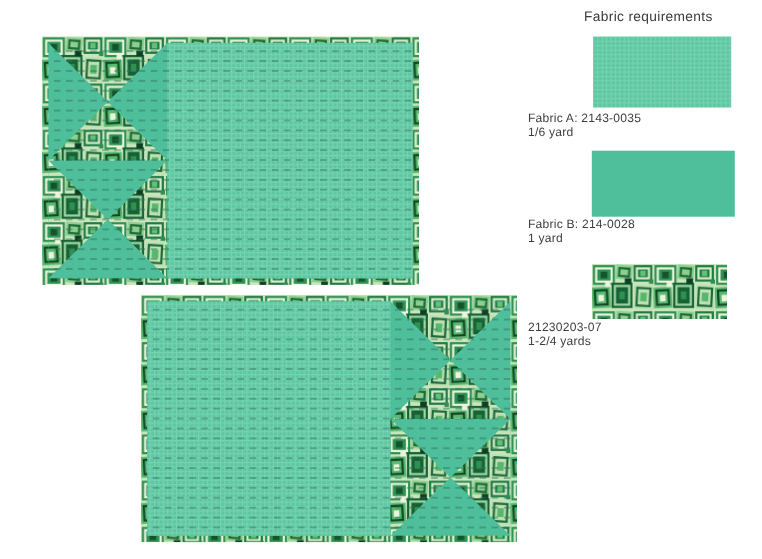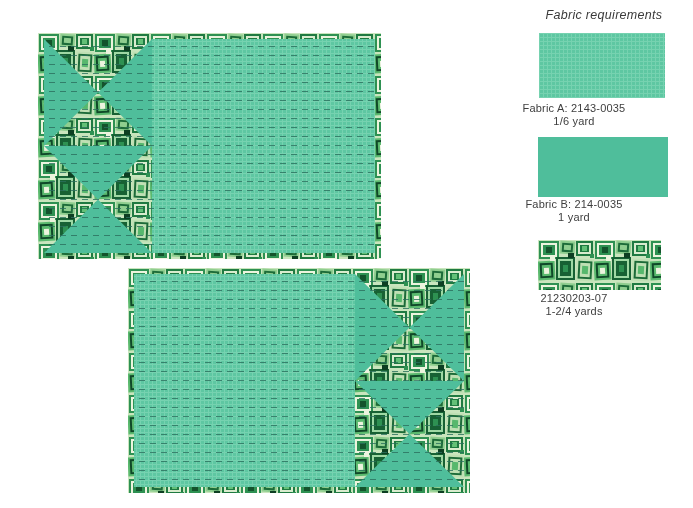--- a/index.html
+++ b/index.html
@@ -8,24 +8,24 @@
     background:#ffffff;
     font-family:"Liberation Sans", sans-serif;
   }
   .canvas{position:absolute;inset:0;}
   #defs{position:absolute;width:0;height:0;}
   .quilt{position:absolute;display:block;}
   .swatch{position:absolute;display:block;}
   .swatch-b{position:absolute;background:#4fbe9b;}
   .sidebar-title{
     position:absolute;left:531px;top:8px;width:146px;
-    text-align:center;font-size:12.5px;color:#3a3a3a;letter-spacing:.3px;font-style:italic;
+    text-align:left;font-size:12.5px;color:#3a3a3a;letter-spacing:.3px;
   }
   .fab-label{
-    position:absolute;left:480px;width:188px;text-align:center;
+    position:absolute;left:480px;width:188px;text-align:left;
     font-size:11px;line-height:13px;color:#3e3e3e;letter-spacing:.2px;
   }
 </style>
 </head>
 <body>
 
 <div class="canvas">
 
   <svg id="defs" aria-hidden="true">
     <defs>
@@ -104,21 +104,21 @@
   <svg class="swatch" style="left:539px;top:33px" width="126" height="65">
     <rect width="126" height="65" fill="url(#fabA)"></rect>
   </svg>
   <div class="fab-label" style="top:102px">
     <div>Fabric A: 2143-0035</div>
     <div>1/6 yard</div>
   </div>
 
   <div class="swatch-b" style="left:538px;top:137px;width:130px;height:60px"></div>
   <div class="fab-label" style="top:198px">
-    <div>Fabric B: 214-0035</div>
+    <div>Fabric B: 214-0028</div>
     <div>1 yard</div>
   </div>
 
   <svg class="swatch" style="left:538px;top:240px" width="123" height="50">
     <rect width="123" height="50" fill="url(#fabC)"></rect>
   </svg>
   <div class="fab-label" style="top:292px">
     <div>21230203-07</div>
     <div>1-2/4 yards</div>
   </div>

